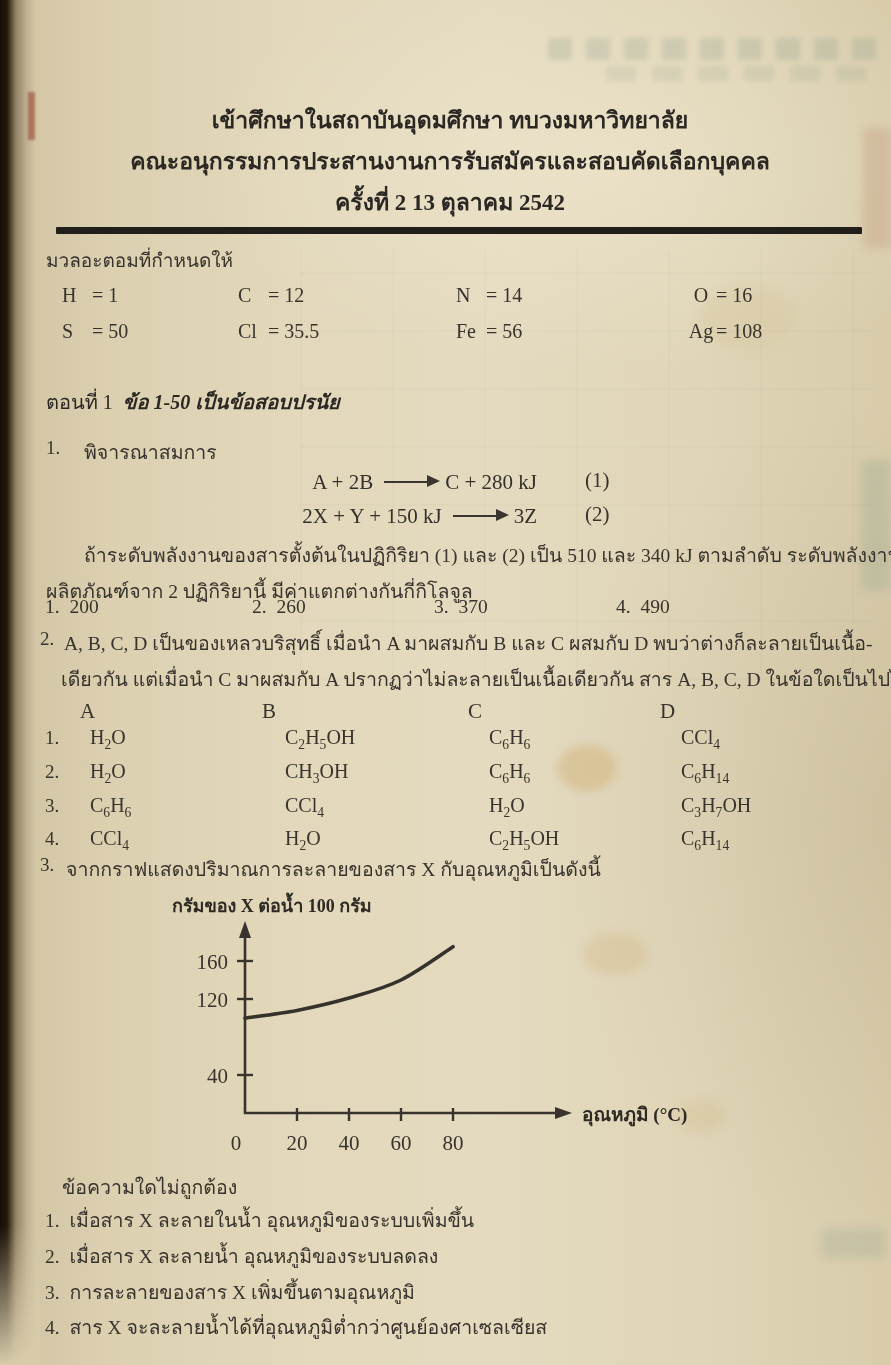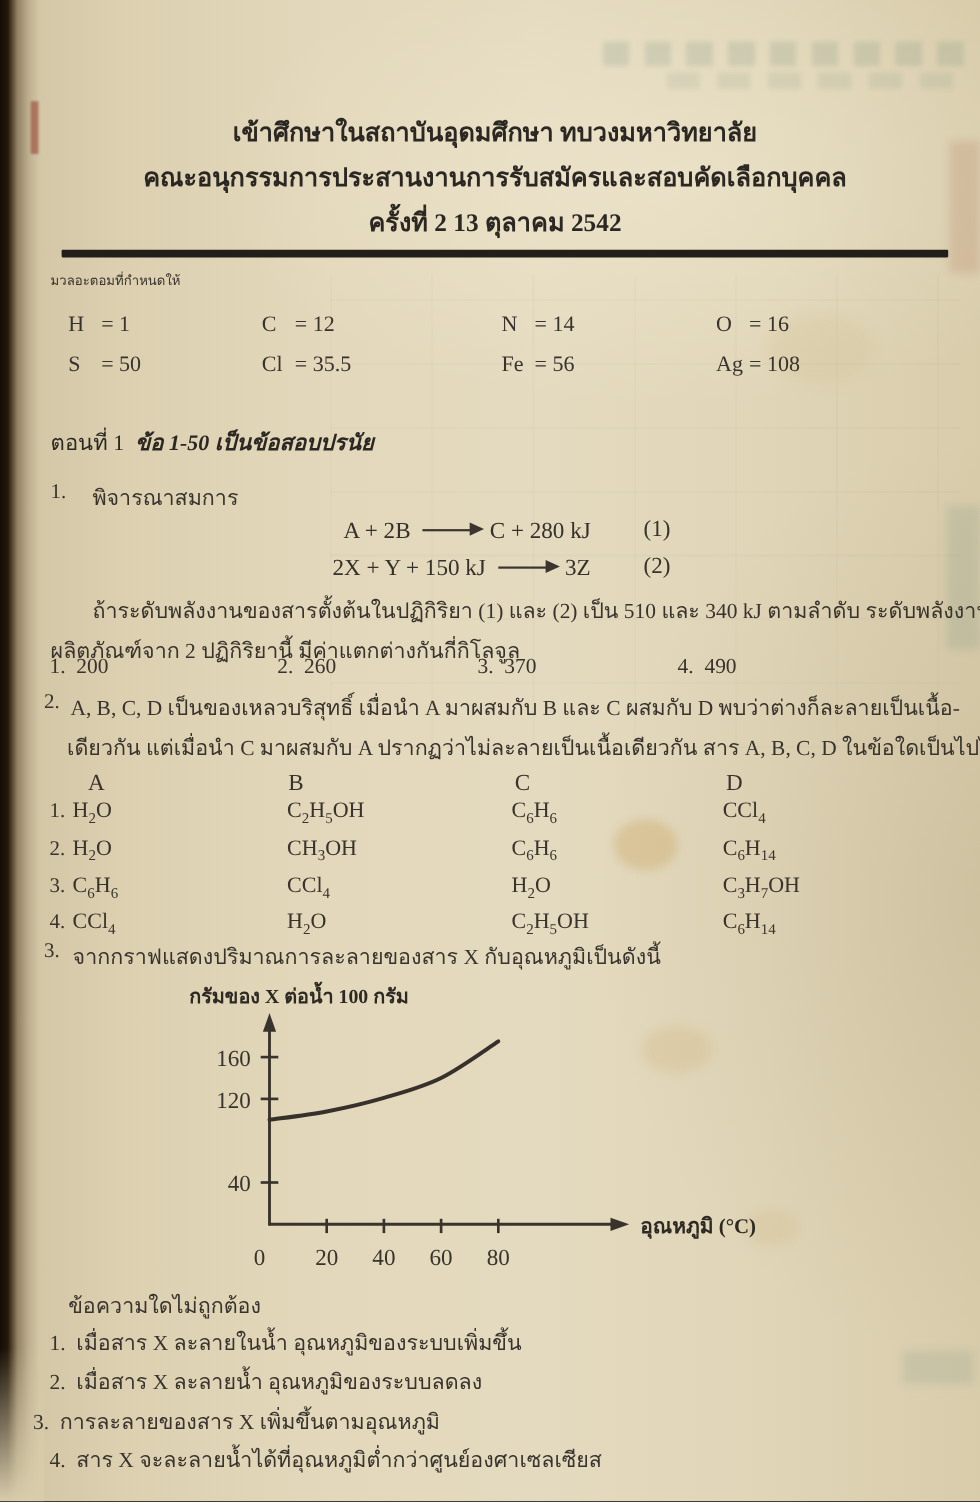--- a/index.html
+++ b/index.html
@@ -32,41 +32,41 @@
                repeating-linear-gradient(90deg,rgba(115,125,105,.06) 0 2px,transparent 2px 92px);}
   .stain1{position:absolute;top:745px;left:558px;width:58px;height:46px;border-radius:50%;background:rgba(199,155,78,.30);filter:blur(4px);}
   .stain2{position:absolute;top:933px;left:583px;width:64px;height:42px;border-radius:50%;background:rgba(200,165,94,.20);filter:blur(5px);}
   .stain3{position:absolute;top:1100px;left:676px;width:50px;height:32px;border-radius:50%;background:rgba(200,165,94,.14);filter:blur(5px);}
   .stain4{position:absolute;top:286px;left:698px;width:96px;height:62px;border-radius:50%;background:rgba(207,182,132,.18);filter:blur(6px);}
 
   .doc-header{position:absolute;top:100px;left:80px;width:740px;text-align:center;
     font-weight:700;font-size:23px;line-height:41px;color:#2b2722;}
   .rule{position:absolute;top:227px;left:56px;width:806px;height:7px;background:#221e1a;border-radius:1px;}
 
-  .am-heading{top:245px;left:46px;font-size:12px;}
+  .am-heading{top:245px;left:46px;font-size:19px;}
   .am-row{position:absolute;left:62px;width:790px;height:34px;font-size:20px;}
   .am-cell{position:absolute;top:0;}
   .am-sym{display:inline-block;min-width:30px;}
-  .am-c0{left:0;} .am-c1{left:176px;} .am-c2{left:394px;} .am-c3{left:589px;}
+  .am-c0{left:0;} .am-c1{left:176px;} .am-c2{left:394px;} .am-c3{left:624px;text-align:center;}
 
   .section-head{top:386px;left:46px;font-size:20px;color:#2b2722;}
   .section-part{font-weight:400;margin-top:40px;}
   .section-title{font-weight:700;font-style:italic;margin-left:10px;}
 
   .qnum{font-size:19px;}
   .qtext{font-size:19.5px;}
 
   .eq-row{position:absolute;left:85px;width:452px;height:34px;display:flex;justify-content:flex-end;align-items:center;gap:11px;font-size:21px;color:#34302a;}
   .rxn-arrow{display:inline-block;position:relative;width:44px;height:2.5px;background:#3a352e;vertical-align:middle;}
   .rxn-arrow::after{content:'';position:absolute;right:-12px;top:-5.5px;width:0;height:0;
     border-left:13px solid #3a352e;border-top:6.8px solid transparent;border-bottom:6.8px solid transparent;}
   .eq-label{position:absolute;font-size:21px;left:585px;}
 
   .chem sub, sub{font-size:.68em;line-height:0;}
-  .q2-cell{font-size:20px;}
+  .q2-cell{font-size:20px;margin-left:24px;}
 
   .chart-ylabel{top:891px;left:172px;font-weight:700;font-size:18px;color:#2d2923;}
   .chart-svg{position:absolute;top:908px;left:145px;}
   .chart-svg text{font-family:"Liberation Serif","DejaVu Serif",serif;}
 </style>
 </head>
 <body>
 
 <div class="page">
 
@@ -196,16 +196,16 @@
       <text x="256" y="242" text-anchor="middle" font-size="21" fill="#38332c">60</text>
       <line x1="308" y1="200" x2="308" y2="213" stroke="#38332c" stroke-width="2.4"></line>
       <text x="308" y="242" text-anchor="middle" font-size="21" fill="#38332c">80</text>
       <text x="437" y="213" font-size="19" font-weight="bold" fill="#2d2923">อุณหภูมิ (°C)</text>
       <path d="M100 110 C108.66666666666667 108.73333333333333 134.66666666666666 105.72500000000001 152 102.4 C169.33333333333334 99.075 186.66666666666666 95.11666666666667 204 90.05000000000001 C221.33333333333334 84.98333333333335 238.66666666666666 80.55 256 72 C273.3333333333333 63.449999999999996 299.3333333333333 44.291666666666664 308 38.75" fill="none" stroke="#36312a" stroke-width="3.6" stroke-linecap="round"></path>
     </svg>
 
   <div class="abs qtext" style="top:1172px;left:62px;">ข้อความใดไม่ถูกต้อง</div>
   <div class="abs qtext" style="top:1205px;left:45px;"><span>1.</span>&nbsp;&nbsp;<span>เมื่อสาร X ละลายในน้ำ อุณหภูมิของระบบเพิ่มขึ้น</span></div>
   <div class="abs qtext" style="top:1241px;left:45px;"><span>2.</span>&nbsp;&nbsp;<span>เมื่อสาร X ละลายน้ำ อุณหภูมิของระบบลดลง</span></div>
-  <div class="abs qtext" style="top:1277px;left:30px;"><span>3.</span>&nbsp;&nbsp;<span>การละลายของสาร X เพิ่มขึ้นตามอุณหภูมิ</span></div>
+  <div class="abs qtext" style="top:1277px;left:45px;"><span>3.</span>&nbsp;&nbsp;<span>การละลายของสาร X เพิ่มขึ้นตามอุณหภูมิ</span></div>
   <div class="abs qtext" style="top:1312px;left:45px;"><span>4.</span>&nbsp;&nbsp;<span>สาร X จะละลายน้ำได้ที่อุณหภูมิต่ำกว่าศูนย์องศาเซลเซียส</span></div>
 
 </div>
 
 </body></html>

